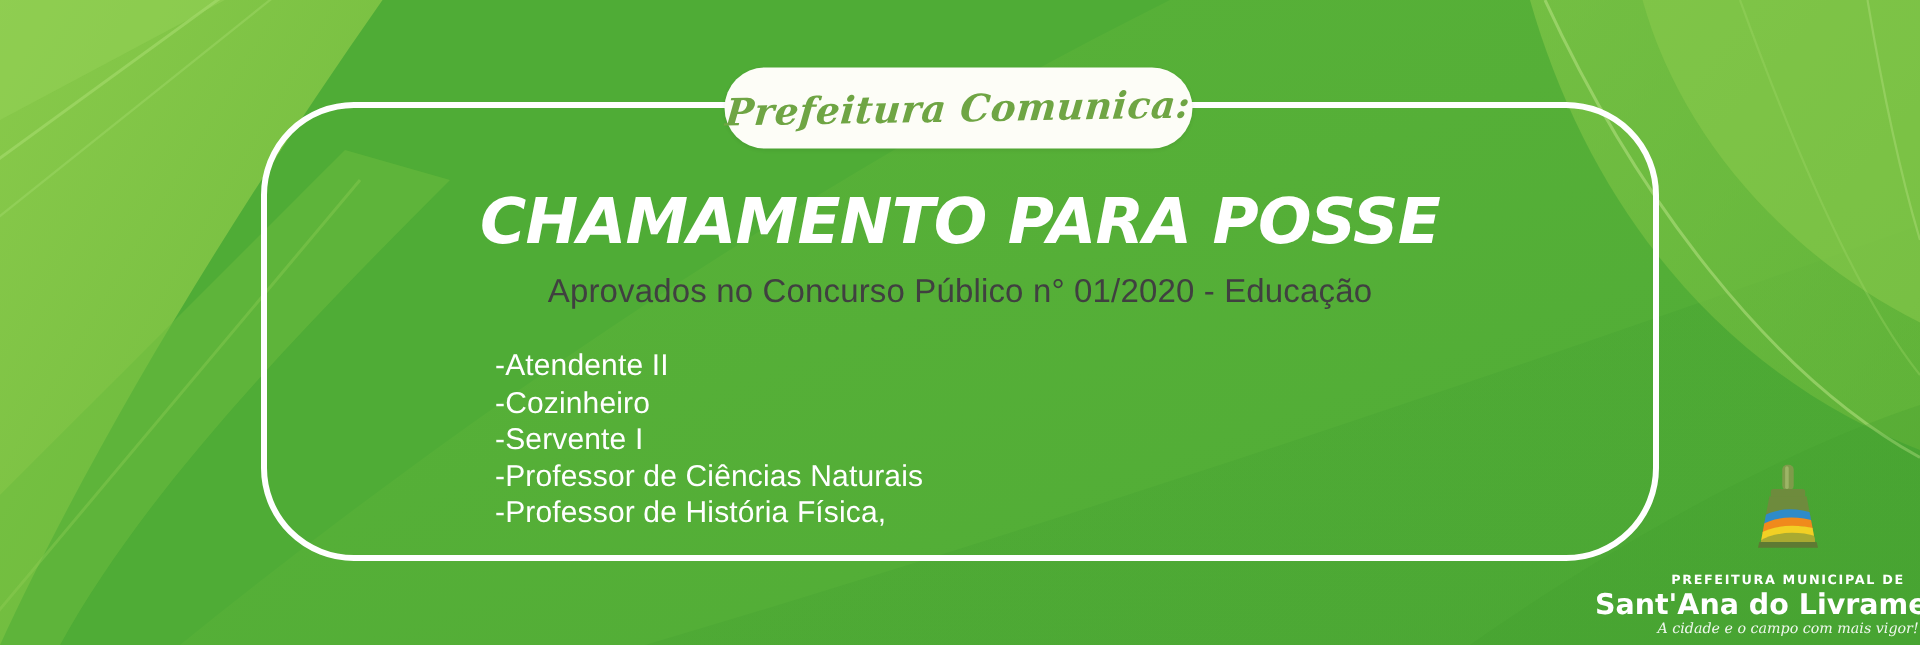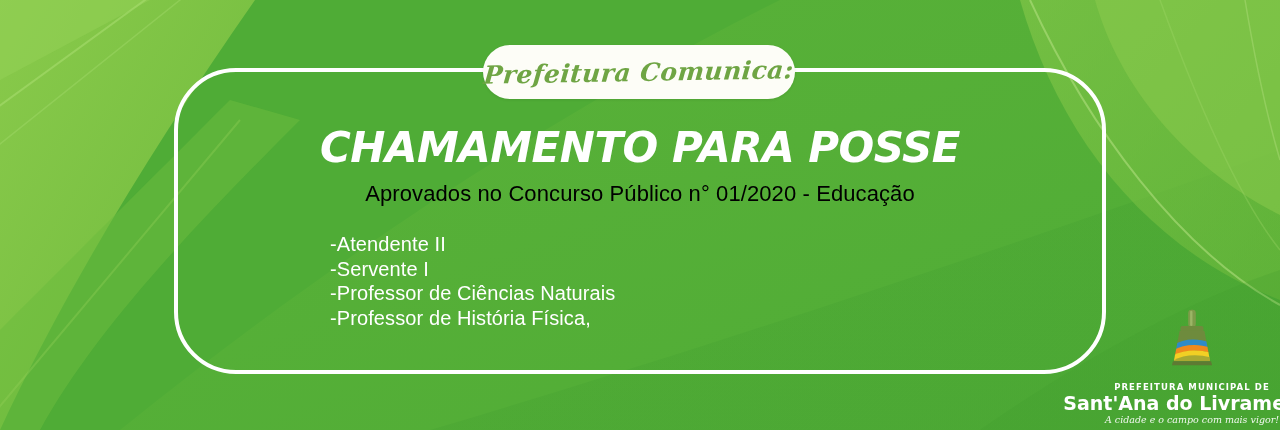--- a/index.html
+++ b/index.html
@@ -65,21 +65,21 @@
     color:#ffffff;
     letter-spacing:-0.5px;
     font-style:italic;
   }
   #subtitle {
     margin-top:10px;
     font-family:"Liberation Sans", sans-serif;
     font-weight:400;
     font-size:22px;
     line-height:26px;
-    color:#000000;
+    color:#404040;
     letter-spacing:.1px;
   }
 
   
   #lists {
     position:absolute;
     left:330px; top:232px;
     width:720px;
     display:flex;
     gap:32px;
@@ -186,20 +186,21 @@
   </div>
 
   <div id="headline">
     <div id="title">CHAMAMENTO PARA POSSE</div>
     <div id="subtitle">Aprovados no Concurso Público n° 01/2020 - Educação</div>
   </div>
 
   <div id="lists">
     <div class="col" id="col-left">
       <div class="list-item">-Atendente II</div>
+      <div class="list-item">-Cozinheiro</div>
       <div class="list-item">-Servente I</div>
       <div class="list-item">-Professor de Ciências Naturais</div>
       <div class="list-item">-Professor de História Física,</div>
     </div>
   </div>
 
   <div id="logo">
     <svg id="logo-bell" viewBox="0 0 70 66" xmlns="http://www.w3.org/2000/svg">
       <defs>
         <clipPath id="bellClip">

